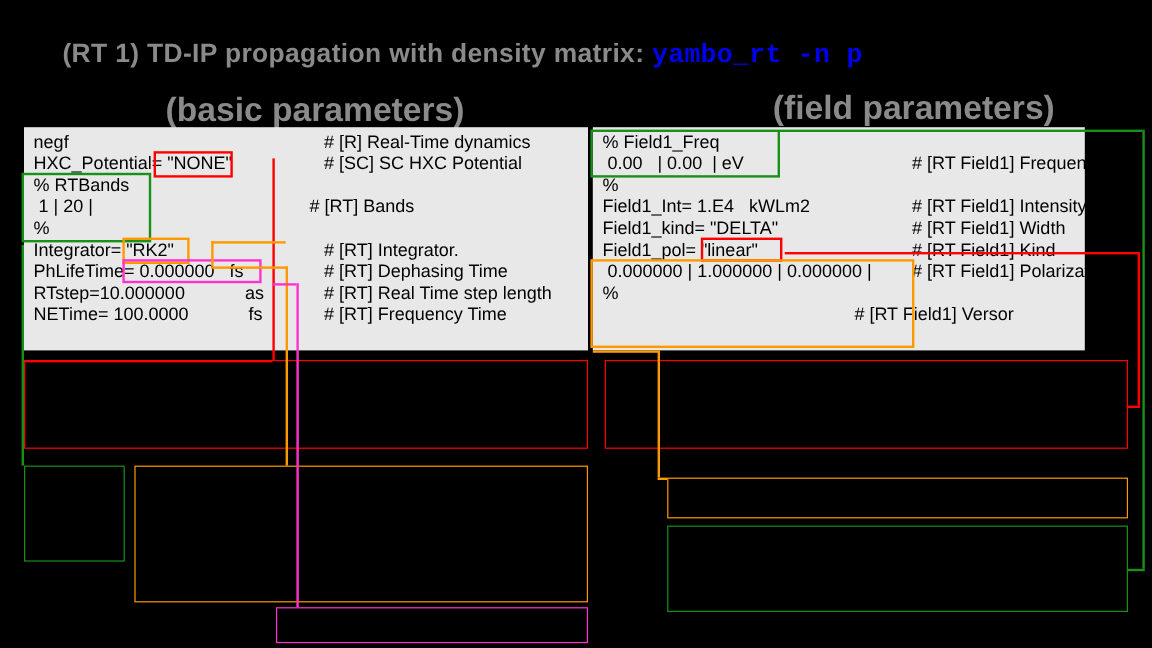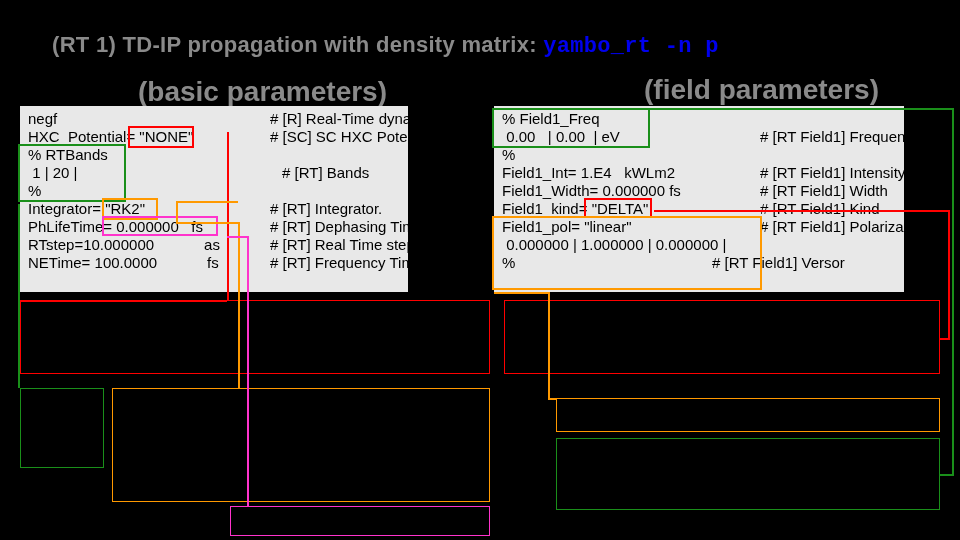--- a/index.html
+++ b/index.html
@@ -42,21 +42,21 @@
     top: 106px;
     height: 186px;
     background: #e8e8e8;
     color: #000;
     font-size: 15px;
     line-height: 18px;
     padding: 4px 8px;
     box-sizing: border-box;
     font-family: Arial, Helvetica, sans-serif;
   }
-  .panel-left { left: 20px; width: 388px; }
+  .panel-left { left: 20px; width: 470px; }
   .panel-right { left: 494px; width: 410px; }
   .row { white-space: pre; }
   .comment { position: absolute; white-space: pre; }
   .hi { border: 2px solid; position: absolute; box-sizing: border-box; }
   .red    { border-color: #ff0000; }
   .green  { border-color: #1a8f1a; }
   .orange { border-color: #ff9900; }
   .magenta{ border-color: #ff33cc; }
   .box {
     position: absolute;
@@ -92,38 +92,37 @@
     <div class="row"><span>% RTBands</span></div>
     <div class="row"><span> 1 | 20 |</span></div>
     <div class="row"><span>%</span></div>
     <div class="row"><span>Integrator=</span><span> "RK2"</span></div>
     <div class="row"><span>PhLifeTime=</span><span> 0.000000   fs</span></div>
     <div class="row"><span>RTstep=10.000000            as</span></div>
     <div class="row"><span>NETime= 100.0000            fs</span></div>
 
     <span class="comment" style="left:250px; top:22px;"># [SC] SC HXC Potential</span>
     <span class="comment" style="left:250px; top:4px;"># [R] Real-Time dynamics</span>
-    <span class="comment" style="left:262px; top:58px;"># [RT] Bands</span>
+    <span class="comment" style="left:238px; top:58px;"># [RT] Bands</span>
     <span class="comment" style="left:250px; top:94px;"># [RT] Integrator.</span>
     <span class="comment" style="left:250px; top:112px;"># [RT] Dephasing Time</span>
     <span class="comment" style="left:250px; top:130px;"># [RT] Real Time step length</span>
     <span class="comment" style="left:250px; top:148px;"># [RT] Frequency Time</span>
 
     <div class="hi red" style="left:108px; top:20px;  width:66px;  height:22px;"></div>
     <div class="hi green" style="left:-2px;  top:38px;  width:108px; height:58px;"></div>
     <div class="hi orange" style="left:82px;  top:92px;  width:56px;  height:22px;"></div>
     <div class="hi magenta" style="left:82px;  top:110px; width:116px; height:20px;"></div>
   </div>
 
   <div class="panel panel-right">
     <div class="row"><span>% Field1_Freq</span></div>
     <div class="row"><span> 0.00   | 0.00  | eV</span></div>
     <div class="row"><span>%</span></div>
     <div class="row"><span>Field1_Int= 1.E4   kWLm2</span></div>
-    <div class="row"><span>Field1_Width= 0.000000 fs</span></div>
     <div class="row"><span>Field1_kind=</span><span> "DELTA"</span></div>
     <div class="row"><span>Field1_pol= "linear"</span></div>
     <div class="row"><span> 0.000000 | 1.000000 | 0.000000 |</span></div>
     <div class="row"><span>%</span></div>
 
     <span class="comment" style="left:266px; top:22px;"># [RT Field1] Frequency</span>
     <span class="comment" style="left:266px; top:58px;"># [RT Field1] Intensity</span>
     <span class="comment" style="left:266px; top:76px;"># [RT Field1] Width</span>
     <span class="comment" style="left:266px; top:94px;"># [RT Field1] Kind</span>
     <span class="comment" style="left:266px; top:112px;"># [RT Field1] Polarization</span>

